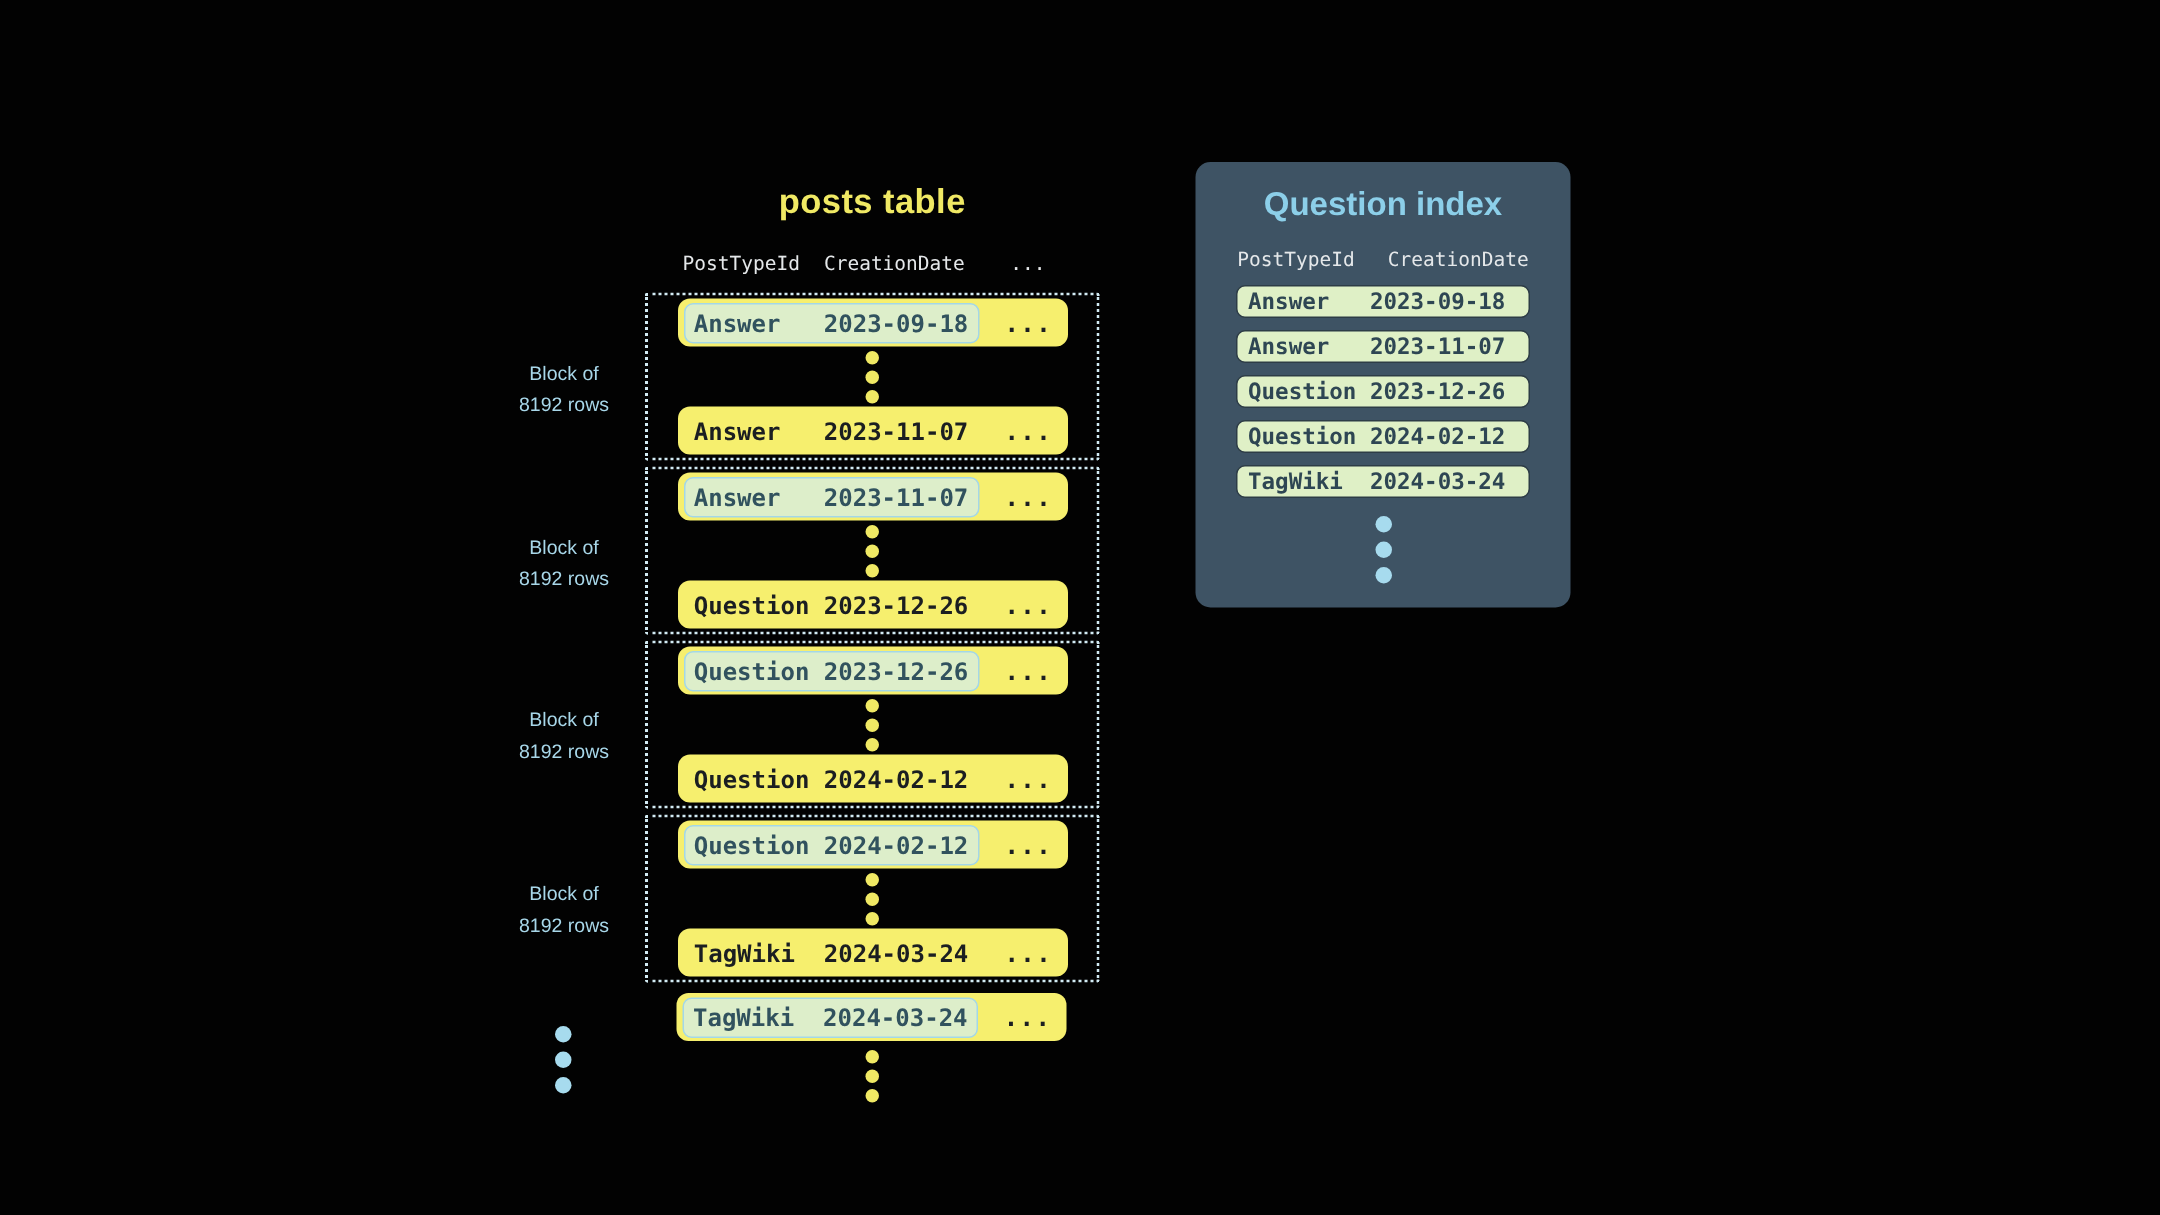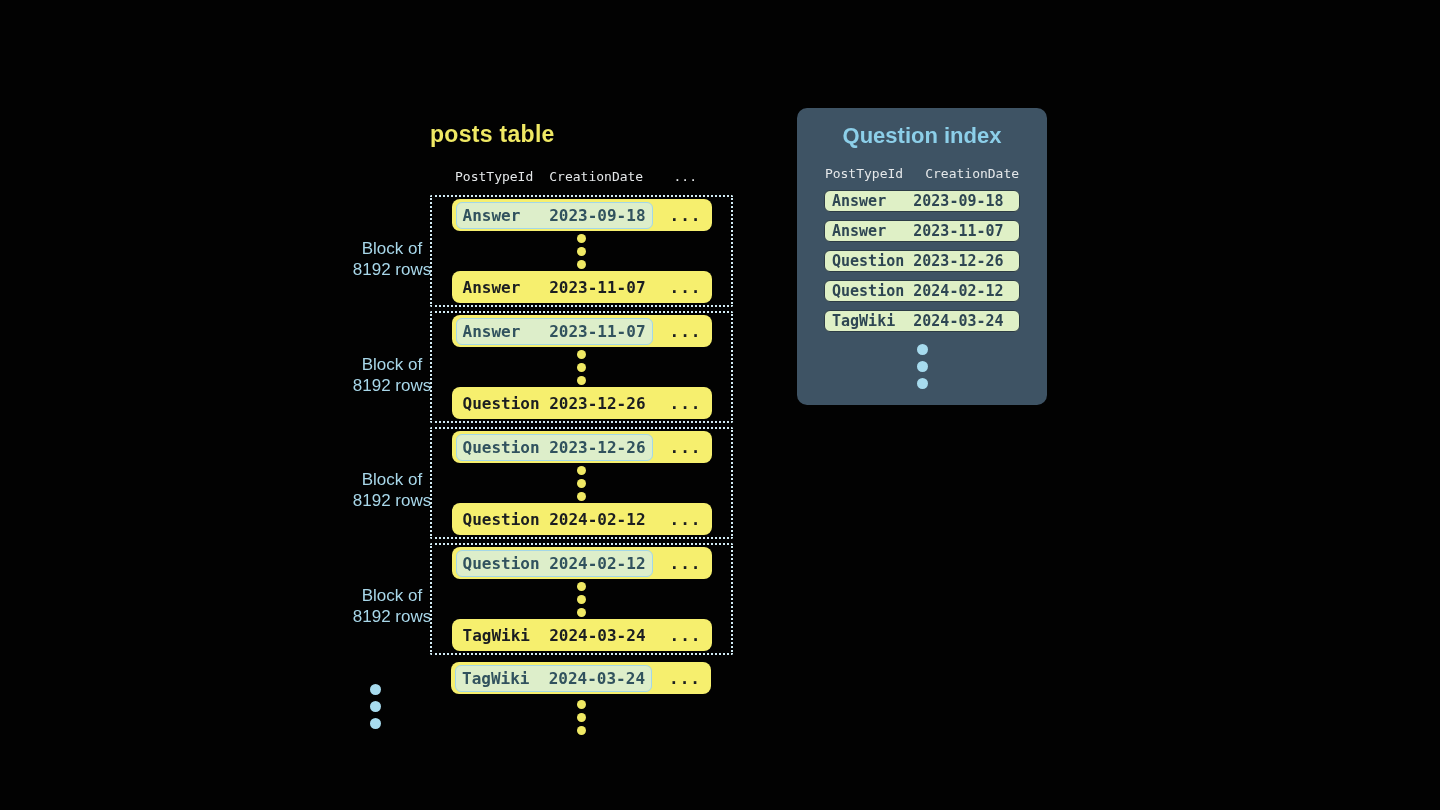--- a/index.html
+++ b/index.html
@@ -5,21 +5,21 @@
   * { margin:0; padding:0; box-sizing:border-box; }
   html,body { background:#020202; }
   .stage {
     position:relative; width:1440px; height:810px; background:#020202;
     font-family:"Liberation Sans", sans-serif; overflow:hidden;
   }
 
   
   .posts-table { position:absolute; left:430px; top:120px; width:303px; }
   .pt-title {
-    text-align:left; color:#f0e964; font-size:23px; font-weight:700;
+    text-align:center; color:#f0e964; font-size:23px; font-weight:700;
     letter-spacing:.3px; line-height:28px;
   }
   .pt-header {
     display:flex; align-items:center; margin-top:20px; height:16px;
     padding-left:25px; padding-right:36px; color:#e5e8ea;
     font-family:"DejaVu Sans Mono", monospace; font-size:13px;
   }
   .pt-header .h2 { margin-left:16px; }
   .pt-header .h3 { margin-left:auto; }
 
@@ -49,22 +49,22 @@
 
   .vdots { display:flex; flex-direction:column; align-items:center; gap:4px; }
   .vdots i { display:block; width:9px; height:9px; border-radius:50%; background:#f0e964; }
   .vdots.blue { gap:6px; }
   .vdots.blue i { width:11px; height:11px; background:#a7dbee; }
 
   .overflow-row { margin:7px 0 0 21px; }
   .bottom-dots { margin-top:6px; }
 
   .block-label {
-    position:absolute; left:317px; width:150px; text-align:center;
-    color:#a8d7e9; font-size:17px; line-height:21px; font-weight:400;
+    position:absolute; left:301px; width:150px; text-align:center;
+    color:#a8d7e9; font-size:13px; line-height:21px; font-weight:400;
   }
   .label-1 { top:238px; } .label-2 { top:354px; }
   .label-3 { top:469px; } .label-4 { top:585px; }
   .left-dots { position:absolute; left:370px; top:684px; }
 
   
   .primary-index {
     position:absolute; left:797px; top:108px; width:250px; height:297px;
     background:#3e5364; border-radius:10px; padding-top:14px;
   }

